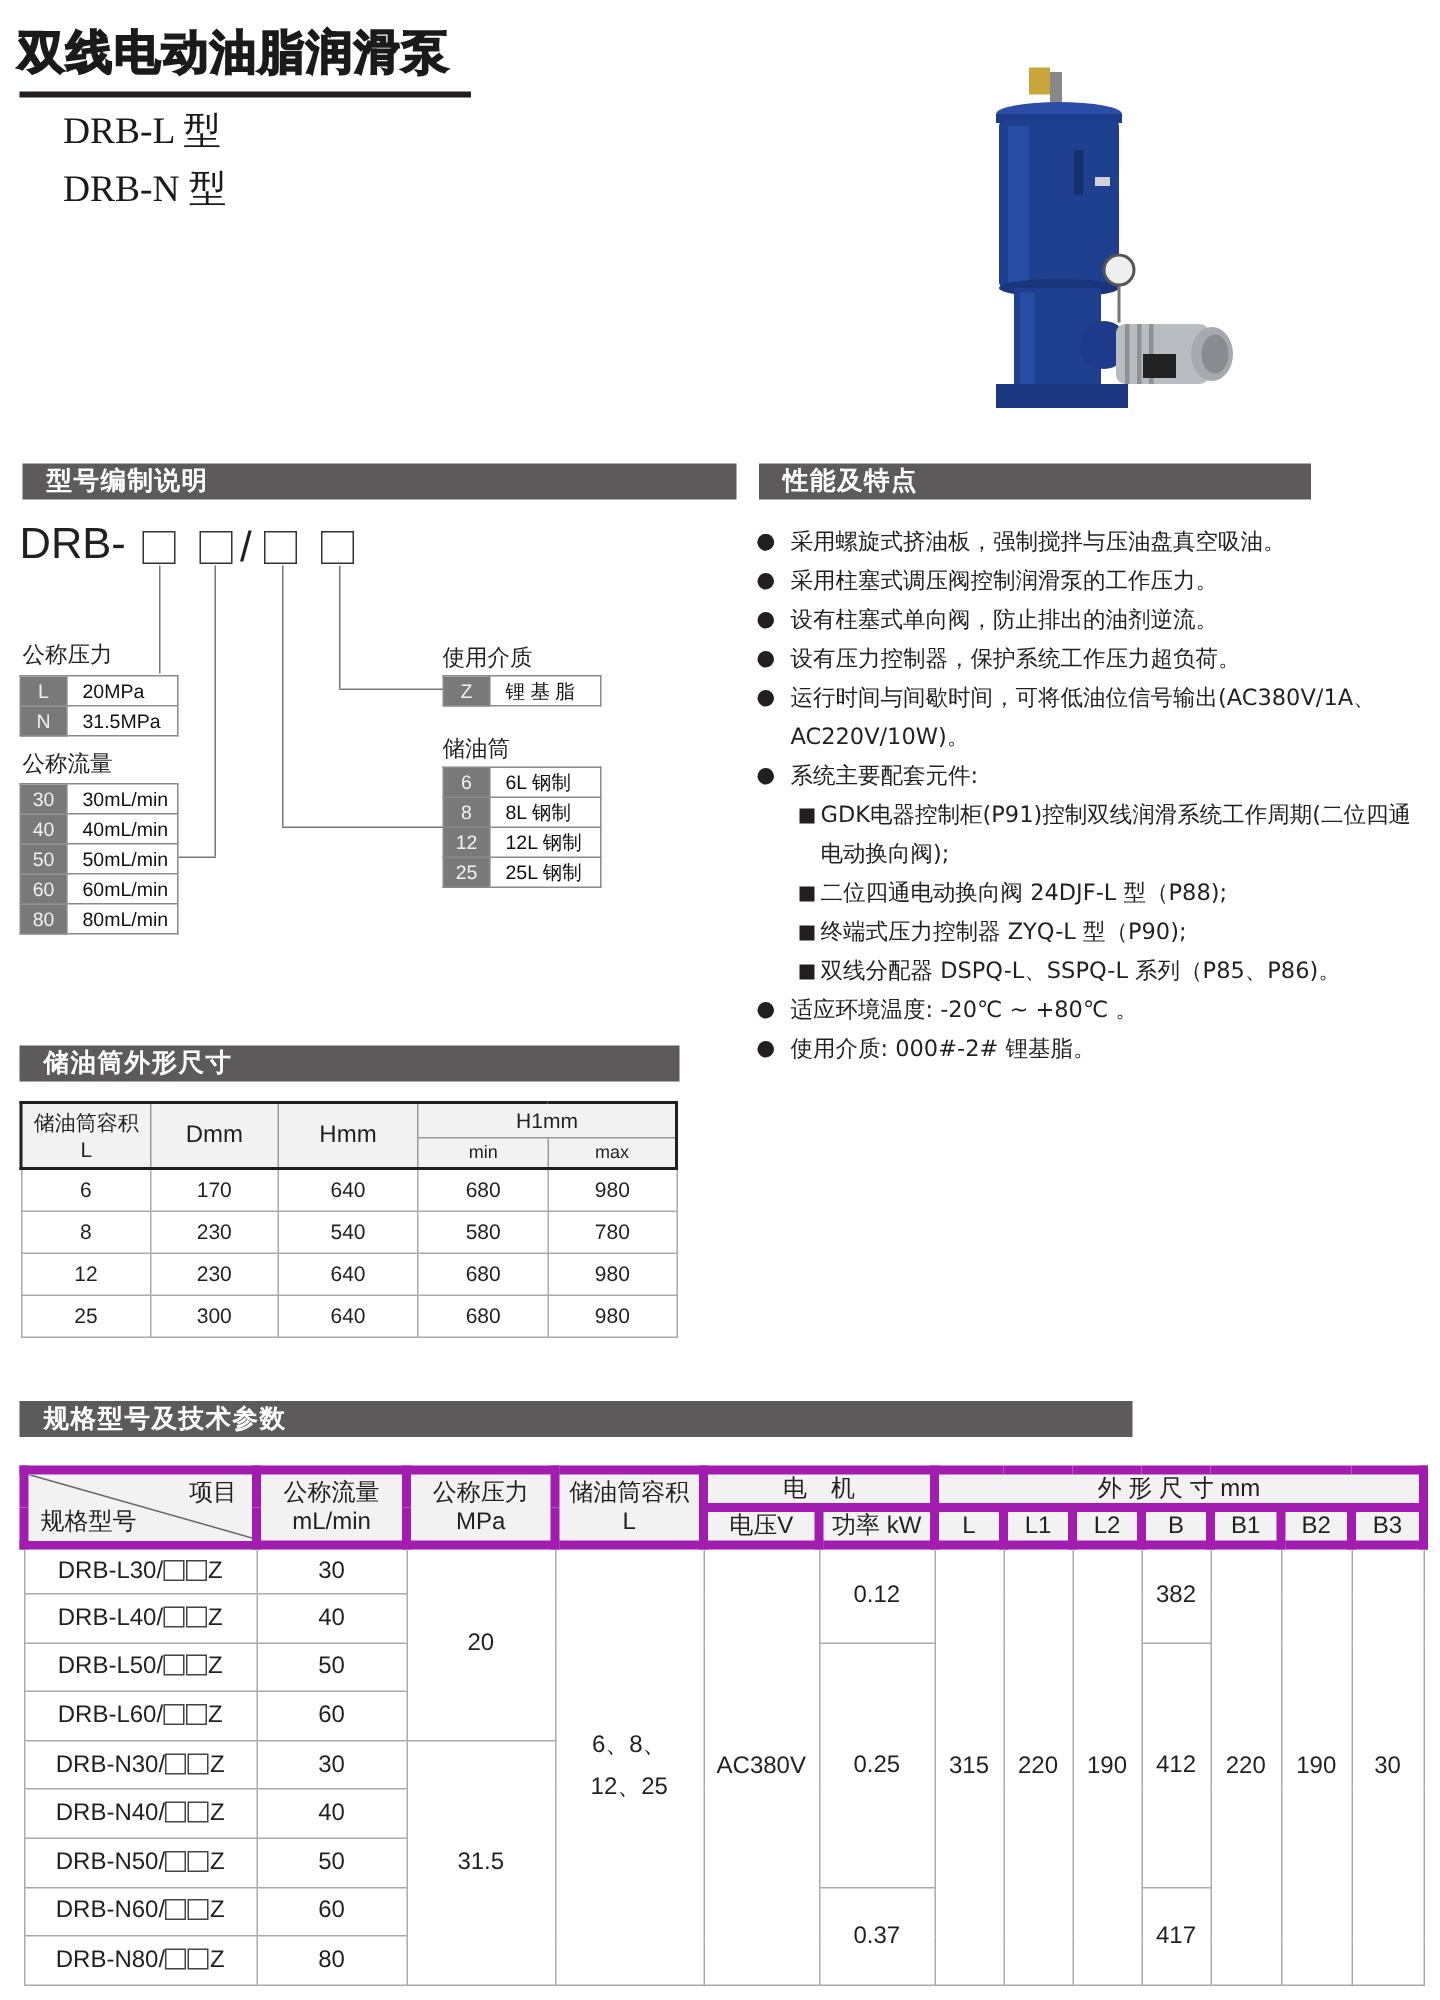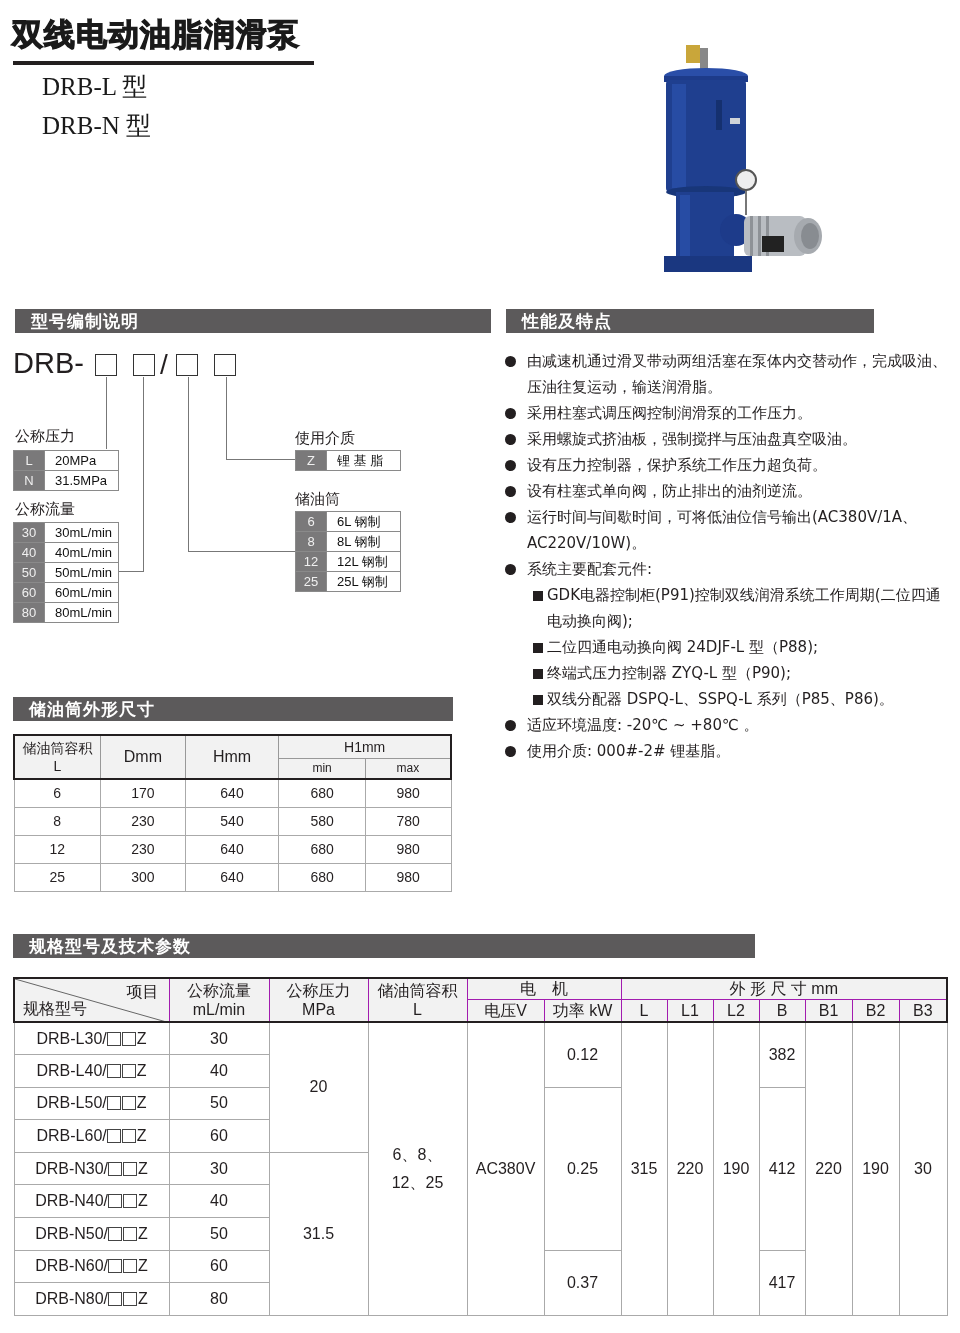--- a/index.html
+++ b/index.html
@@ -40,21 +40,21 @@
   .sub .sq { position: absolute; left: 28px; top: 9px; width: 10px; height: 10px; background: #231f20; }
 
   
   .tank-tbl { left: 13px; top: 734px; width: 439px; border-collapse: collapse; font-family: "Liberation Sans", sans-serif; font-size: 14px; text-align: center; }
   .tank-tbl th { font-weight: normal; background: #f2f2f2; border: 1px solid #999; color: #231f20; }
   .tank-tbl td { border: 1px solid #aaa; height: 28px; color: #231f20; }
   .tank-tbl thead { border: 2px solid #231f20; }
 
   
   .spec-tbl { left: 13px; top: 977px; width: 933px; border-collapse: collapse; font-family: "Liberation Sans", sans-serif; font-size: 16px; text-align: center; table-layout: fixed; }
-  .spec-tbl th { font-weight: normal; background: #f2f2f2; border: 1px solid #a21caf; color: #231f20; line-height: 19px; }
+  .spec-tbl th { font-weight: normal; background: #f2f2f2; border: 6px solid #a21caf; color: #231f20; line-height: 19px; }
   .spec-tbl td { border: 1px solid #aaa; height: 32.6px; color: #231f20; }
   .spec-tbl thead { border: 2px solid #231f20; }
   .diag { position: relative; overflow: hidden; }
   .diag svg { position: absolute; left: 0; top: 0; }
   .diag .d-top { position: absolute; right: 10px; top: 3px; }
   .diag .d-bot { position: absolute; left: 8px; bottom: 3px; }
   .mini-box { display: inline-block; width: 14px; height: 14px; border: 1px solid #444; vertical-align: -2px; margin-right: 1px; }
 </style>
 </head>
 <body>
@@ -184,25 +184,25 @@
   <tr>
         <td class="k">25</td>
         <td class="v">25L 钢制</td>
       </tr>
 </tbody>
   </table>
 
 <div class="abs sec-bar" style="left:506px; top:309px; width:368px;">性能及特点</div>
 
 <div class="abs features">
-  <div class="feat"><span class="dot"></span><span>由减速机通过滑叉带动两组活塞在泵体内交替动作，完成吸油、压油往复运动，输送润滑脂。</span></div>
+  <div class="feat"><span class="dot"></span></div>
+  <div class="feat"><span class="dot"></span><span>采用螺旋式挤油板，强制搅拌与压油盘真空吸油。</span></div>
   <div class="feat"><span class="dot"></span><span>采用柱塞式调压阀控制润滑泵的工作压力。</span></div>
-  <div class="feat"><span class="dot"></span><span>采用螺旋式挤油板，强制搅拌与压油盘真空吸油。</span></div>
+  <div class="feat"><span class="dot"></span><span>设有柱塞式单向阀，防止排出的油剂逆流。</span></div>
   <div class="feat"><span class="dot"></span><span>设有压力控制器，保护系统工作压力超负荷。</span></div>
-  <div class="feat"><span class="dot"></span><span>设有柱塞式单向阀，防止排出的油剂逆流。</span></div>
   <div class="feat"><span class="dot"></span><span>运行时间与间歇时间，可将低油位信号输出(AC380V/1A、AC220V/10W)。</span></div>
   <div class="feat"><span class="dot"></span><span>系统主要配套元件:</span></div>
   <div class="sub"><span class="sq"></span><span>GDK电器控制柜(P91)控制双线润滑系统工作周期(二位四通电动换向阀);</span></div>
   <div class="sub"><span class="sq"></span><span>二位四通电动换向阀 24DJF-L 型（P88);</span></div>
   <div class="sub"><span class="sq"></span><span>终端式压力控制器 ZYQ-L 型（P90);</span></div>
   <div class="sub"><span class="sq"></span><span>双线分配器 DSPQ-L、SSPQ-L 系列（P85、P86)。</span></div>
   <div class="feat"><span class="dot"></span><span>适应环境温度: -20℃ ~ +80℃ 。</span></div>
   <div class="feat"><span class="dot"></span><span>使用介质: 000#-2# 锂基脂。</span></div>
 </div>
 

